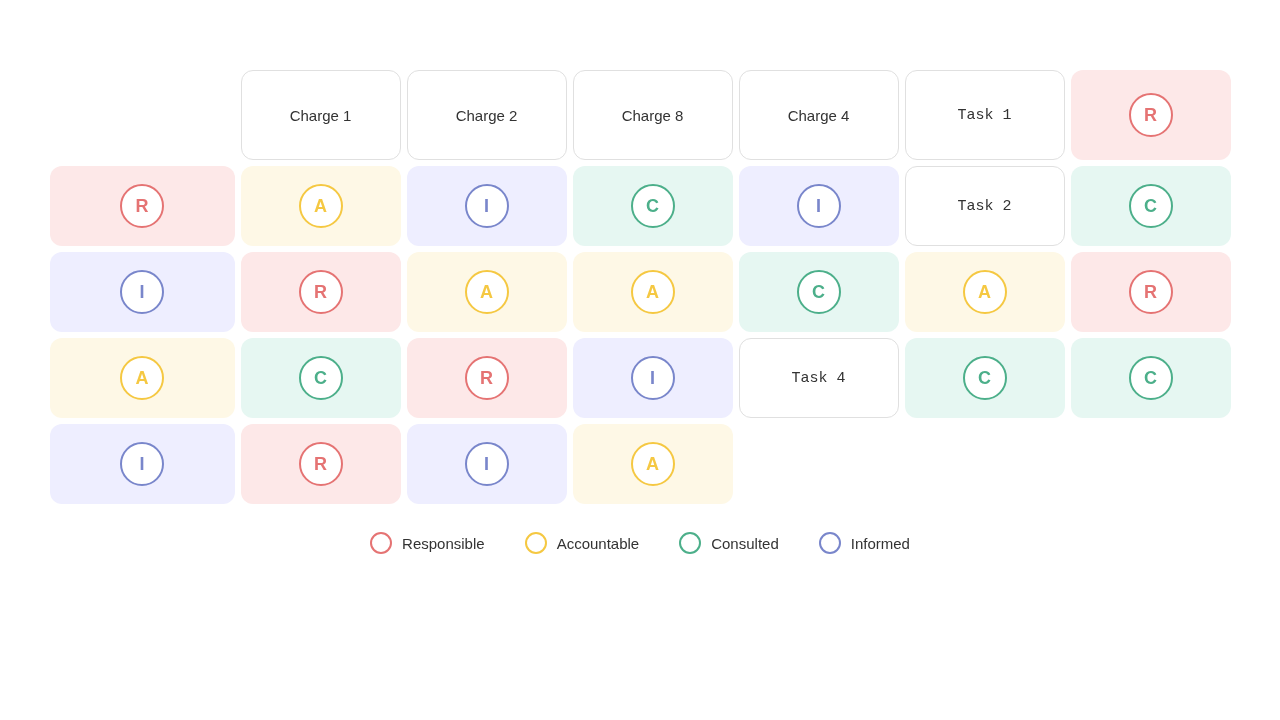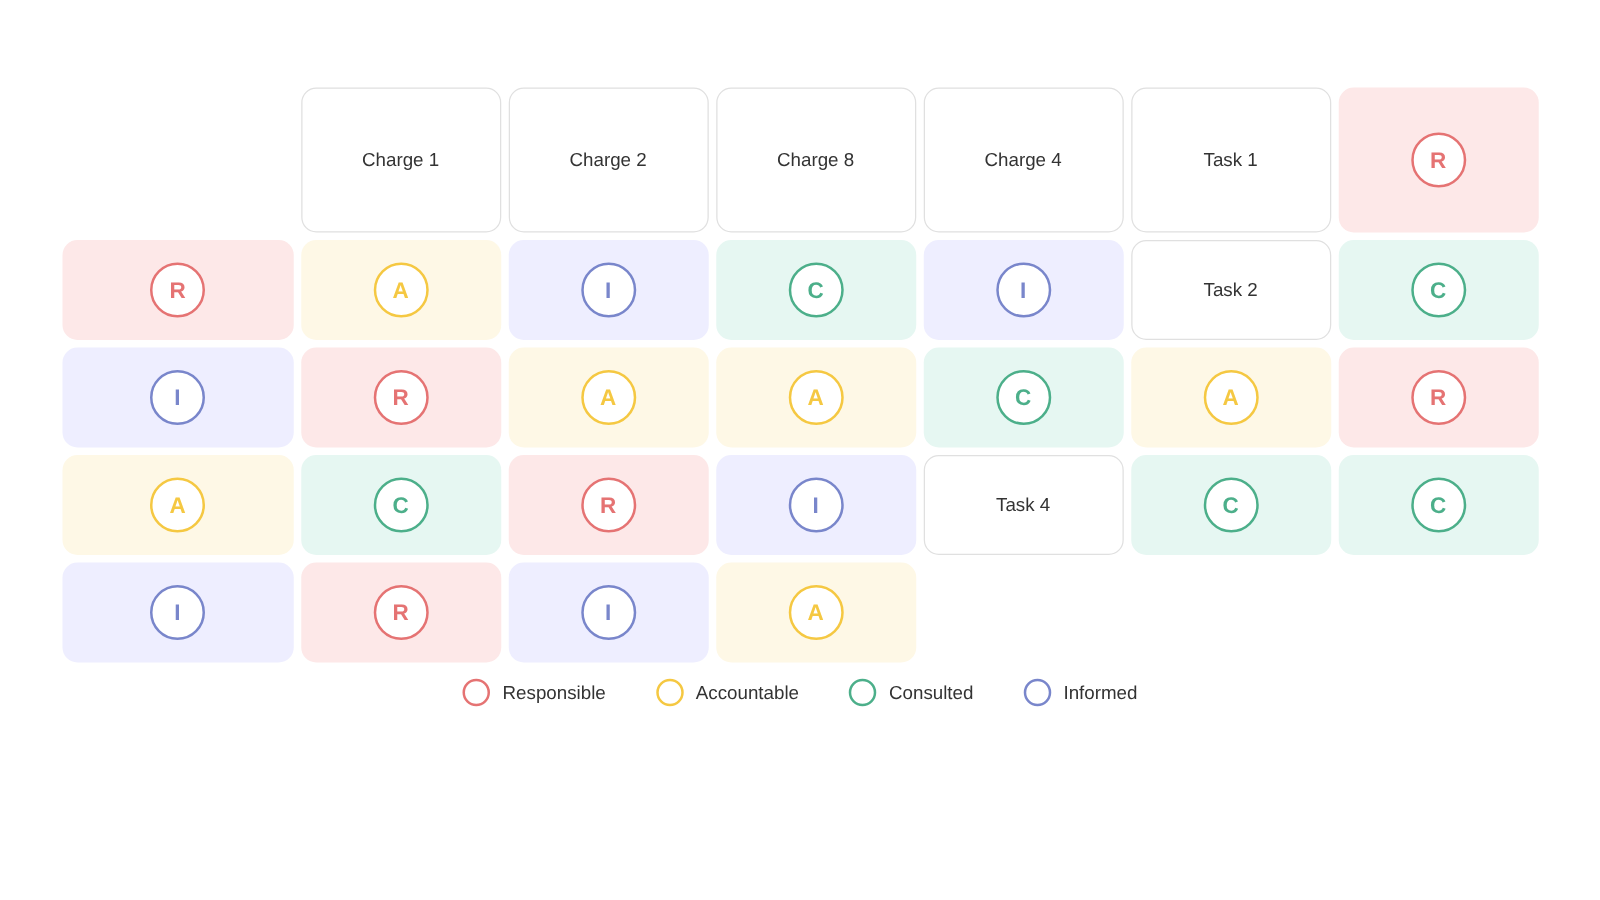--- a/index.html
+++ b/index.html
@@ -34,33 +34,34 @@
     }
     .header-cell {
       background: #ffffff;
       border: 1.5px solid #e0e0e0;
       border-radius: 12px;
       display: flex;
       align-items: center;
       justify-content: center;
       font-size: 15px;
       color: #333;
-      height: 116px;
+      height: 90px;
       padding: 10px;
       text-align: center;
     }
     .task-cell {
       background: #ffffff;
       border: 1.5px solid #e0e0e0;
       border-radius: 12px;
       display: flex;
       align-items: center;
       justify-content: center;
       font-size: 15px;
       color: #333;
+      font-family: Liberation Mono, monospace;
     }
     .raci-cell {
       border-radius: 12px;
       display: flex;
       align-items: center;
       justify-content: center;
     }
     .raci-cell.bg-red    { background: #fde8e8; }
     .raci-cell.bg-yellow { background: #fef8e6; }
     .raci-cell.bg-green  { background: #e6f7f2; }
@@ -78,21 +79,21 @@
       background: #fff;
     }
     .circle-R { border-color: #e57373; color: #e57373; }
     .circle-A { border-color: #f5c842; color: #f5c842; }
     .circle-C { border-color: #4caf8a; color: #4caf8a; }
     .circle-I { border-color: #7986cb; color: #7986cb; }
 
     .legend {
       display: flex;
       gap: 40px;
-      margin-top: 13px;
+      margin-top: 28px;
       align-items: center;
     }
     .legend-item {
       display: flex;
       align-items: center;
       gap: 10px;
       font-size: 15px;
       color: #333;
     }
     .legend-circle {

